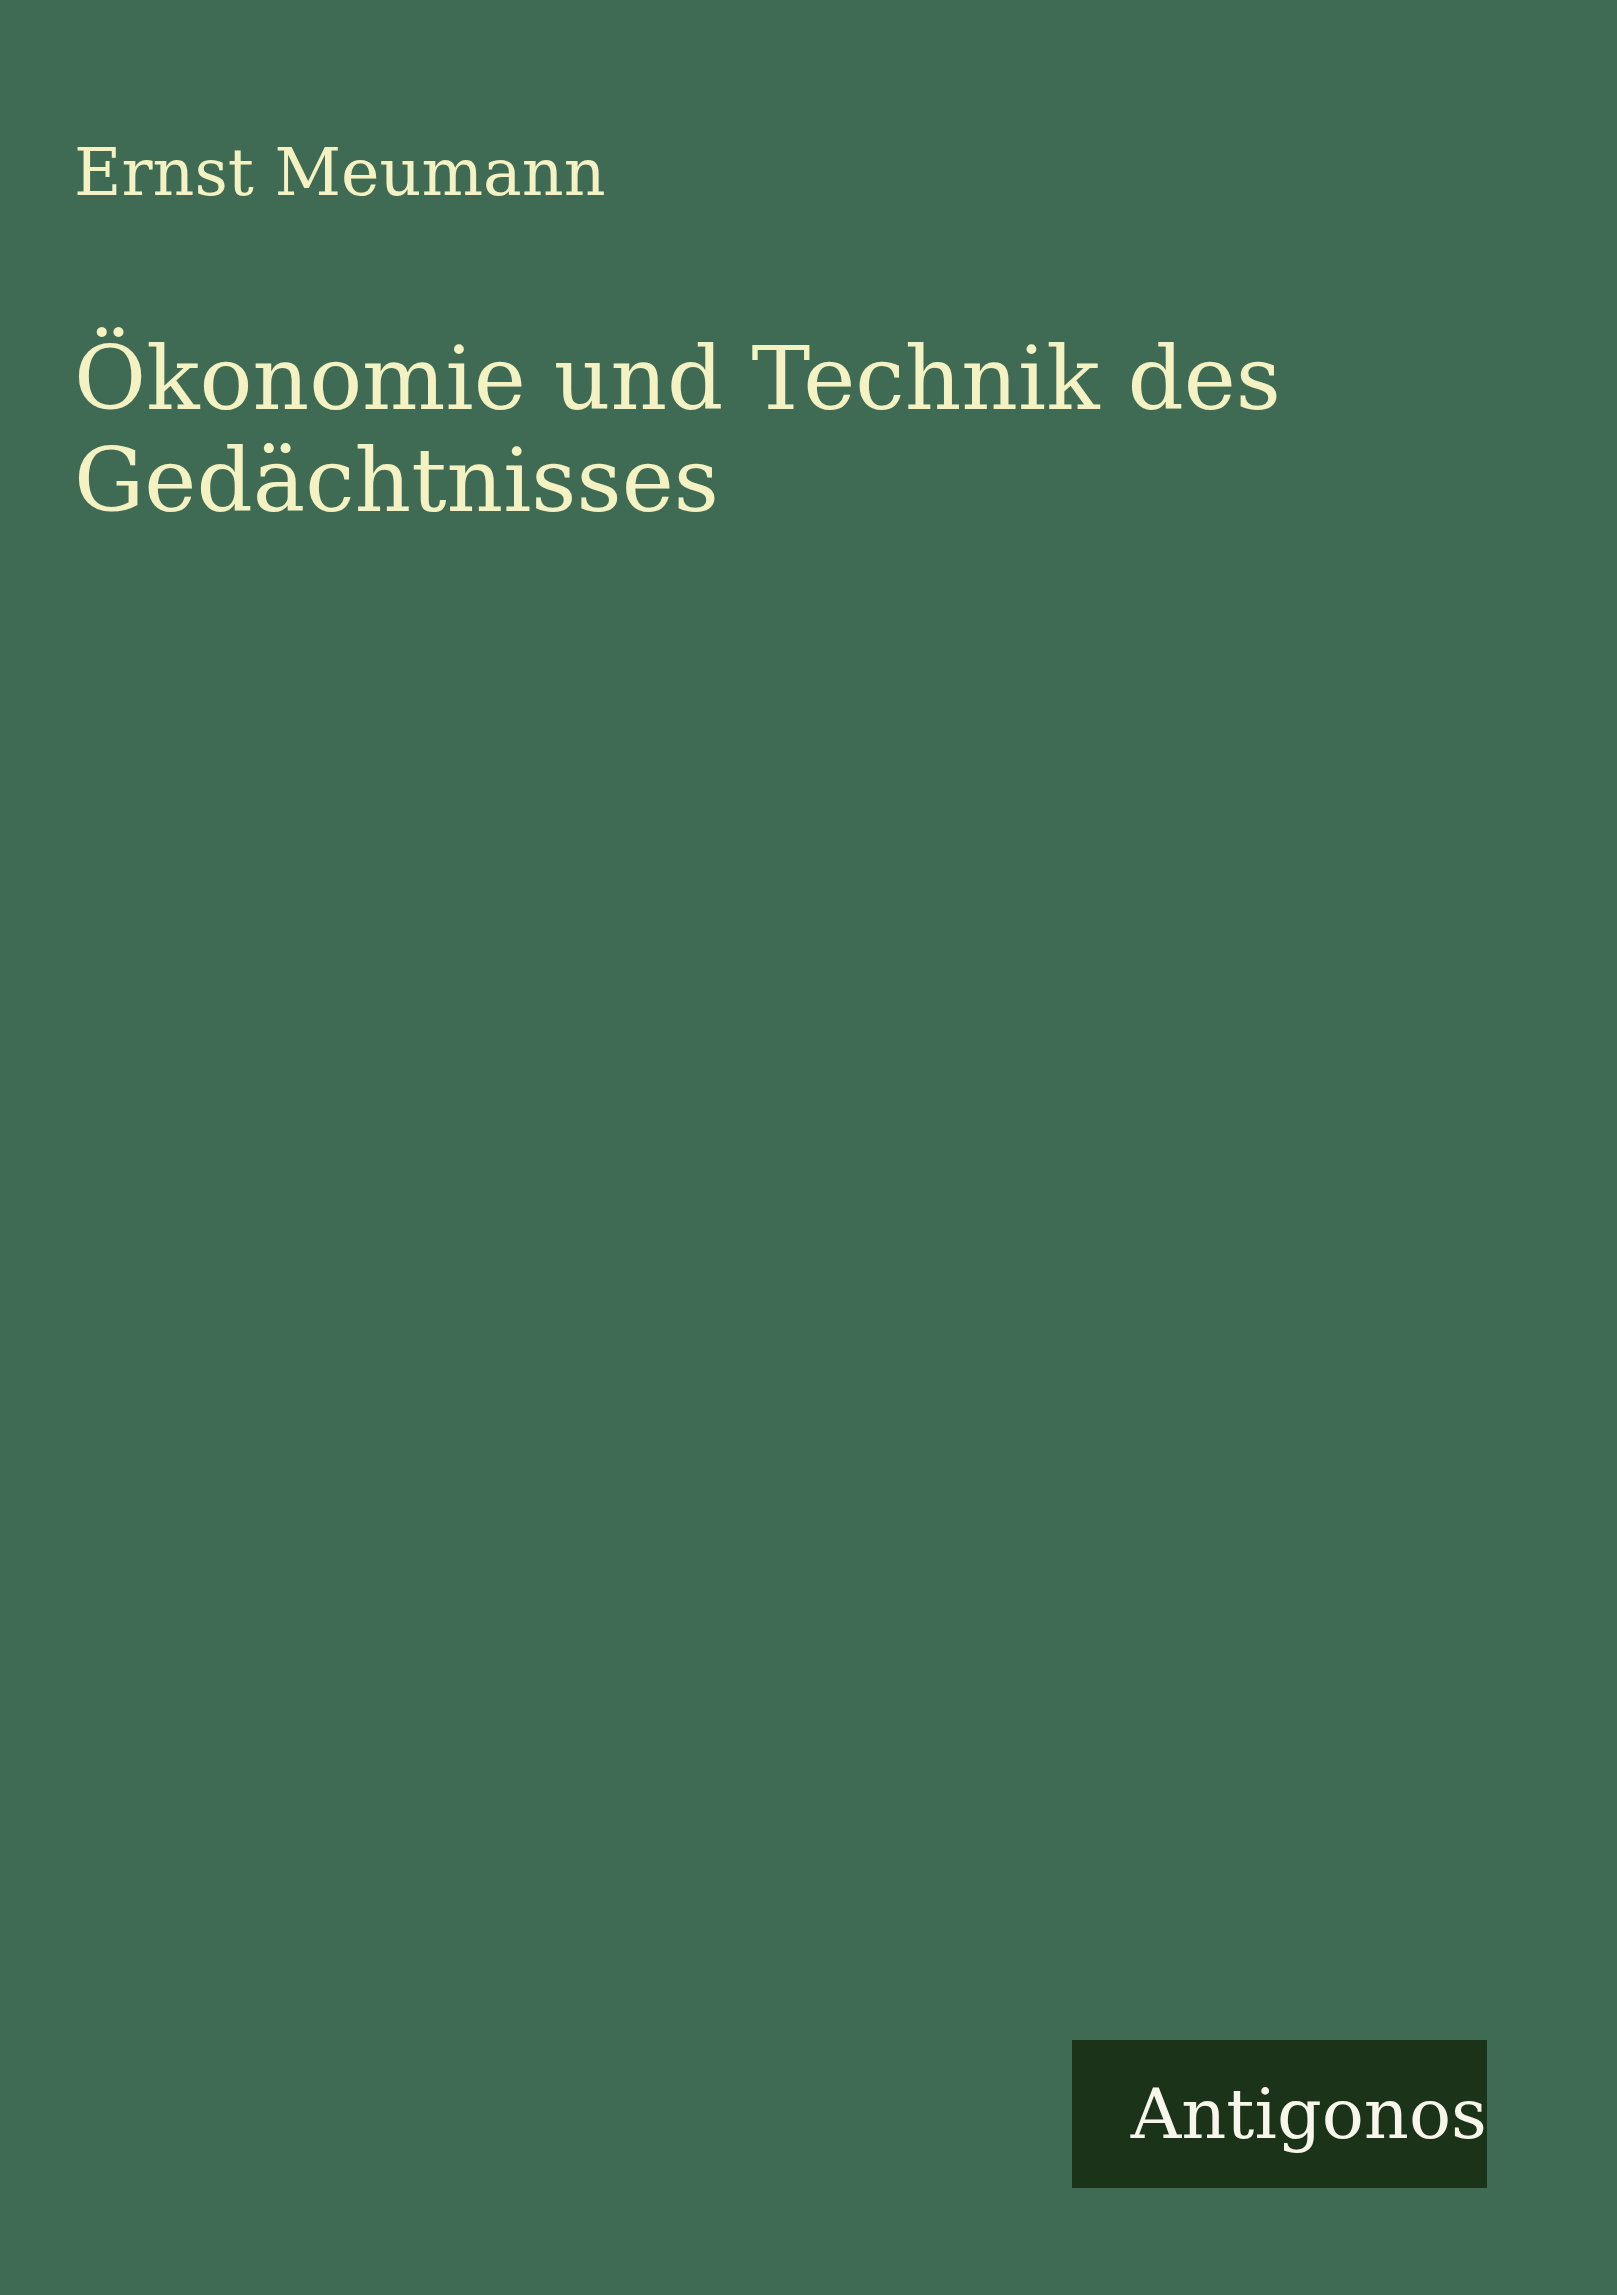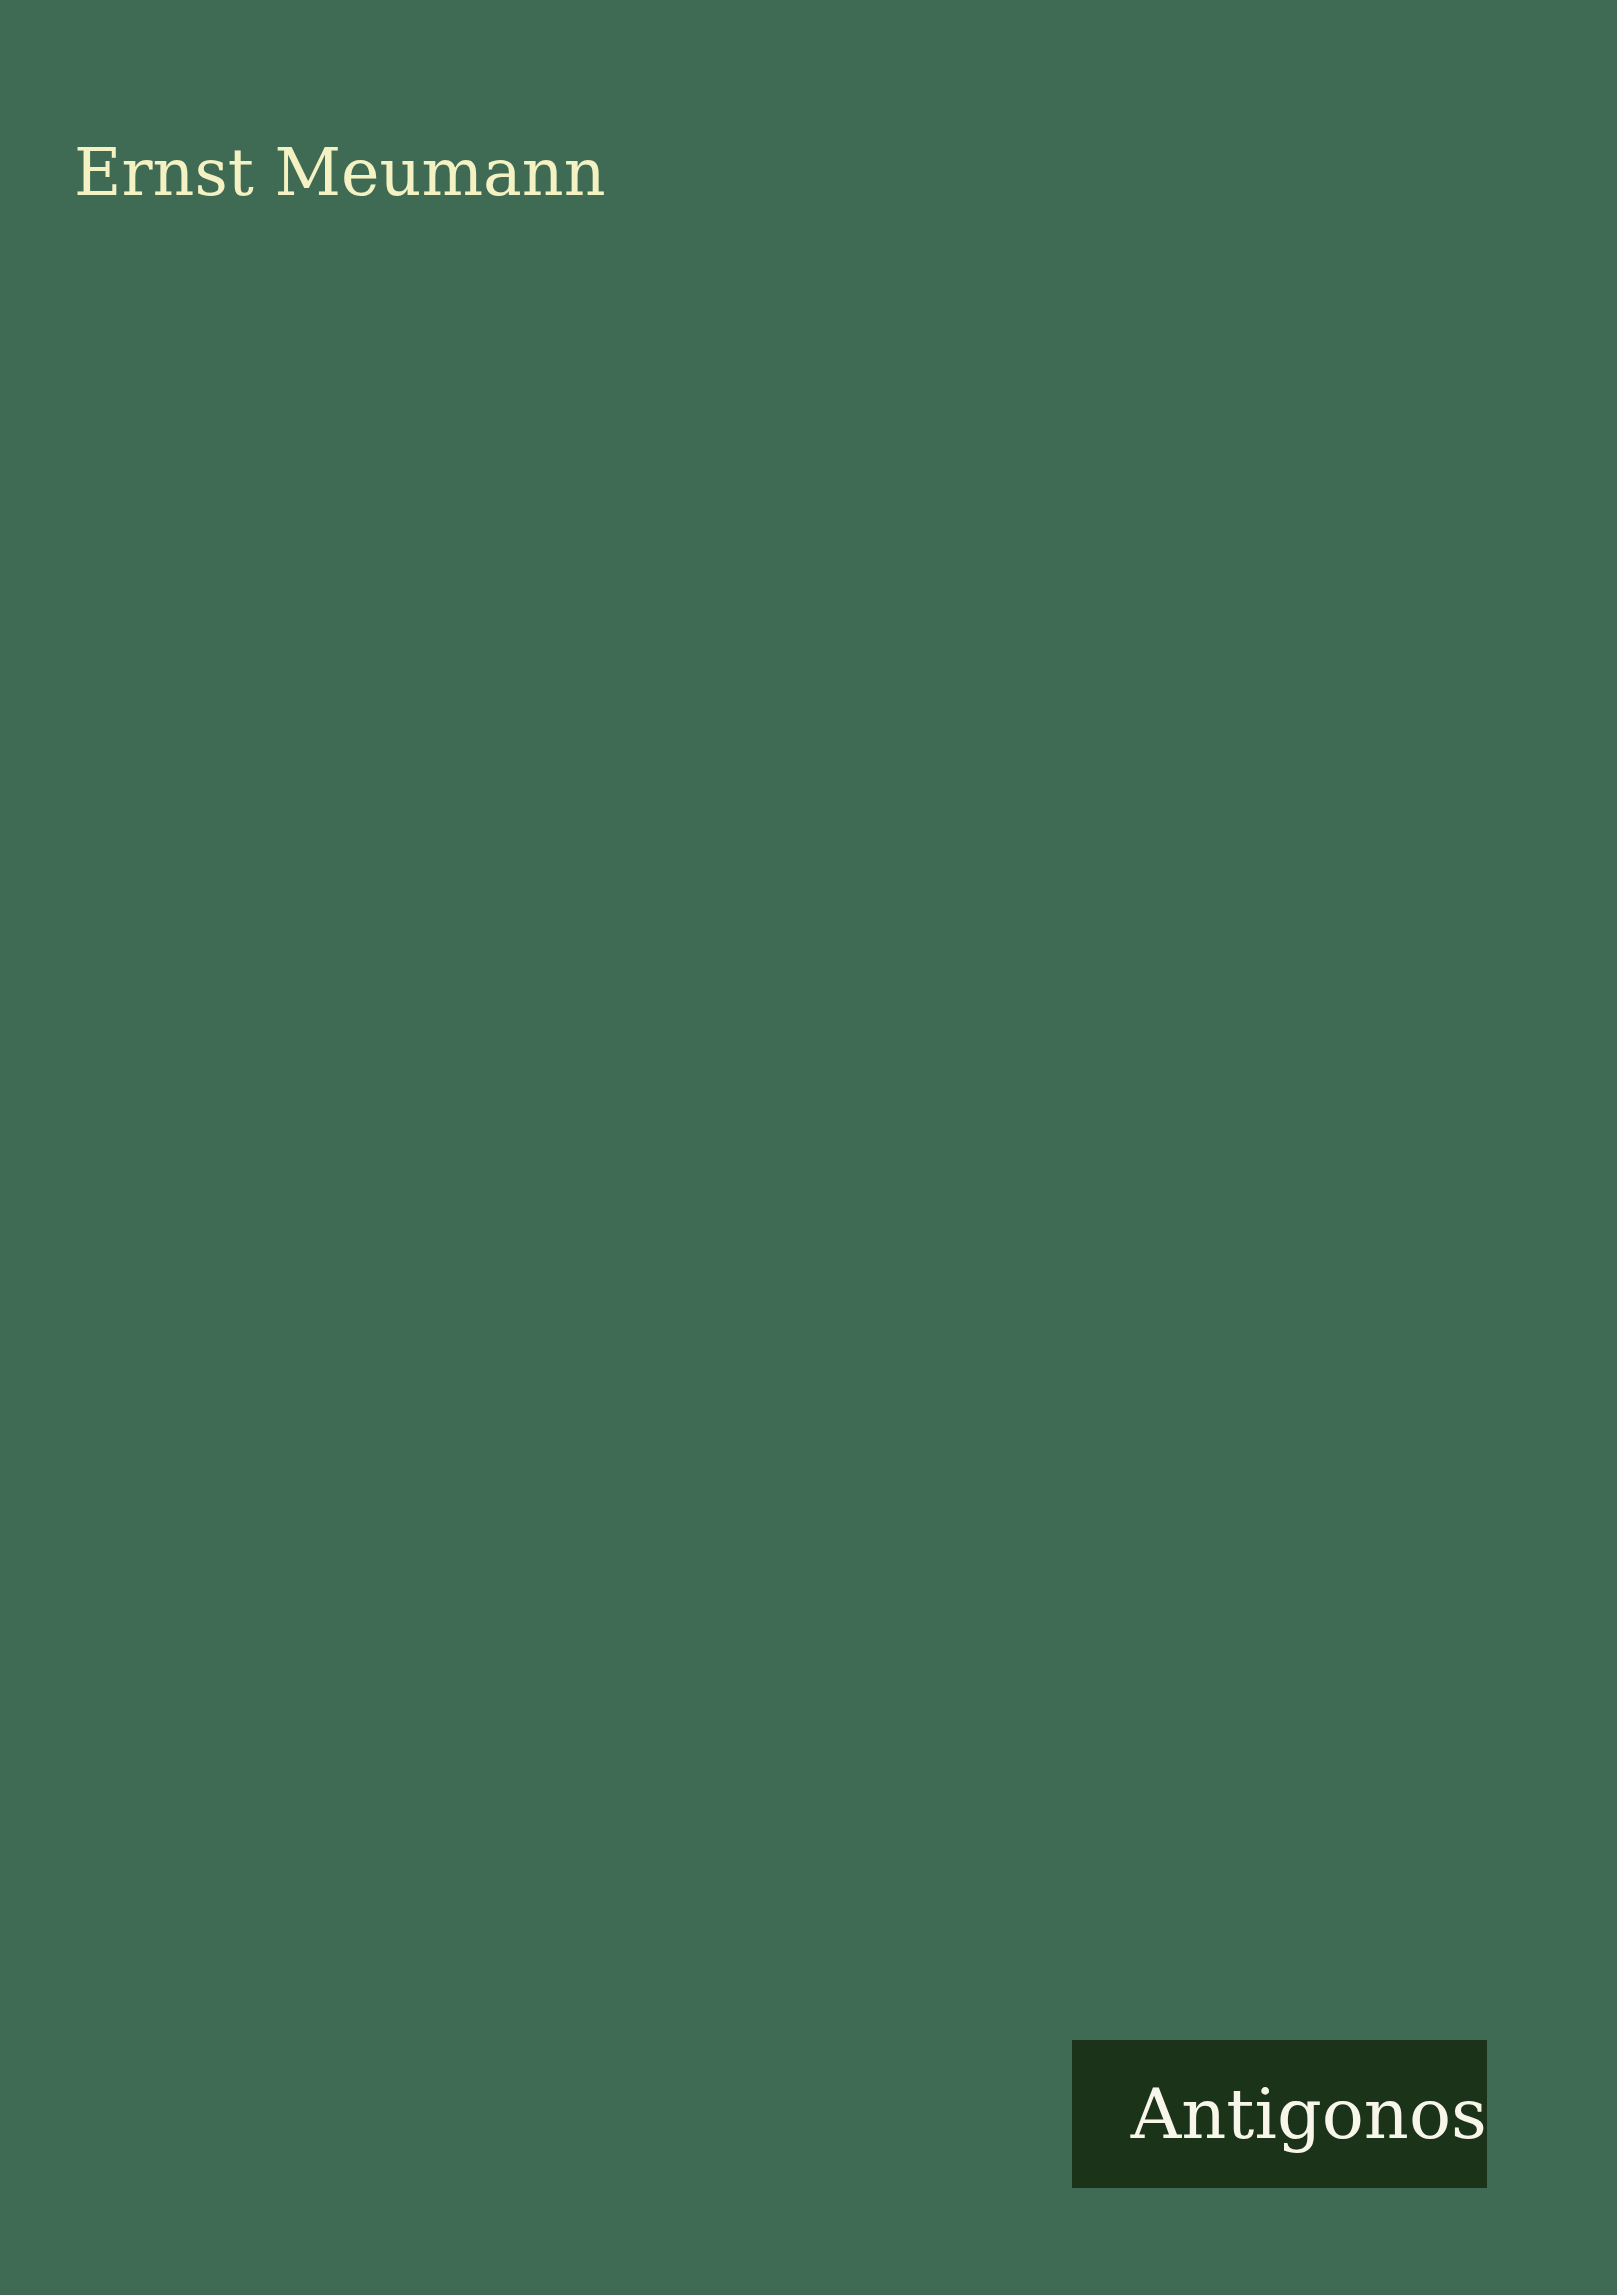--- a/index.html
+++ b/index.html
@@ -57,19 +57,23 @@
     white-space: nowrap;
   }
 </style>
 </head>
 <body>
 
 <div class="cover">
 
   <div class="author">Ernst Meumann</div>
 
+  <div class="title">
+    <span class="line">Ökonomie und Technik des</span>
+    <span class="line">Gedächtnisses</span>
+  </div>
 
   <div class="publisher-badge">
     <span class="publisher-name">Antigonos</span>
   </div>
 
 </div>
 
 
 </body></html>

